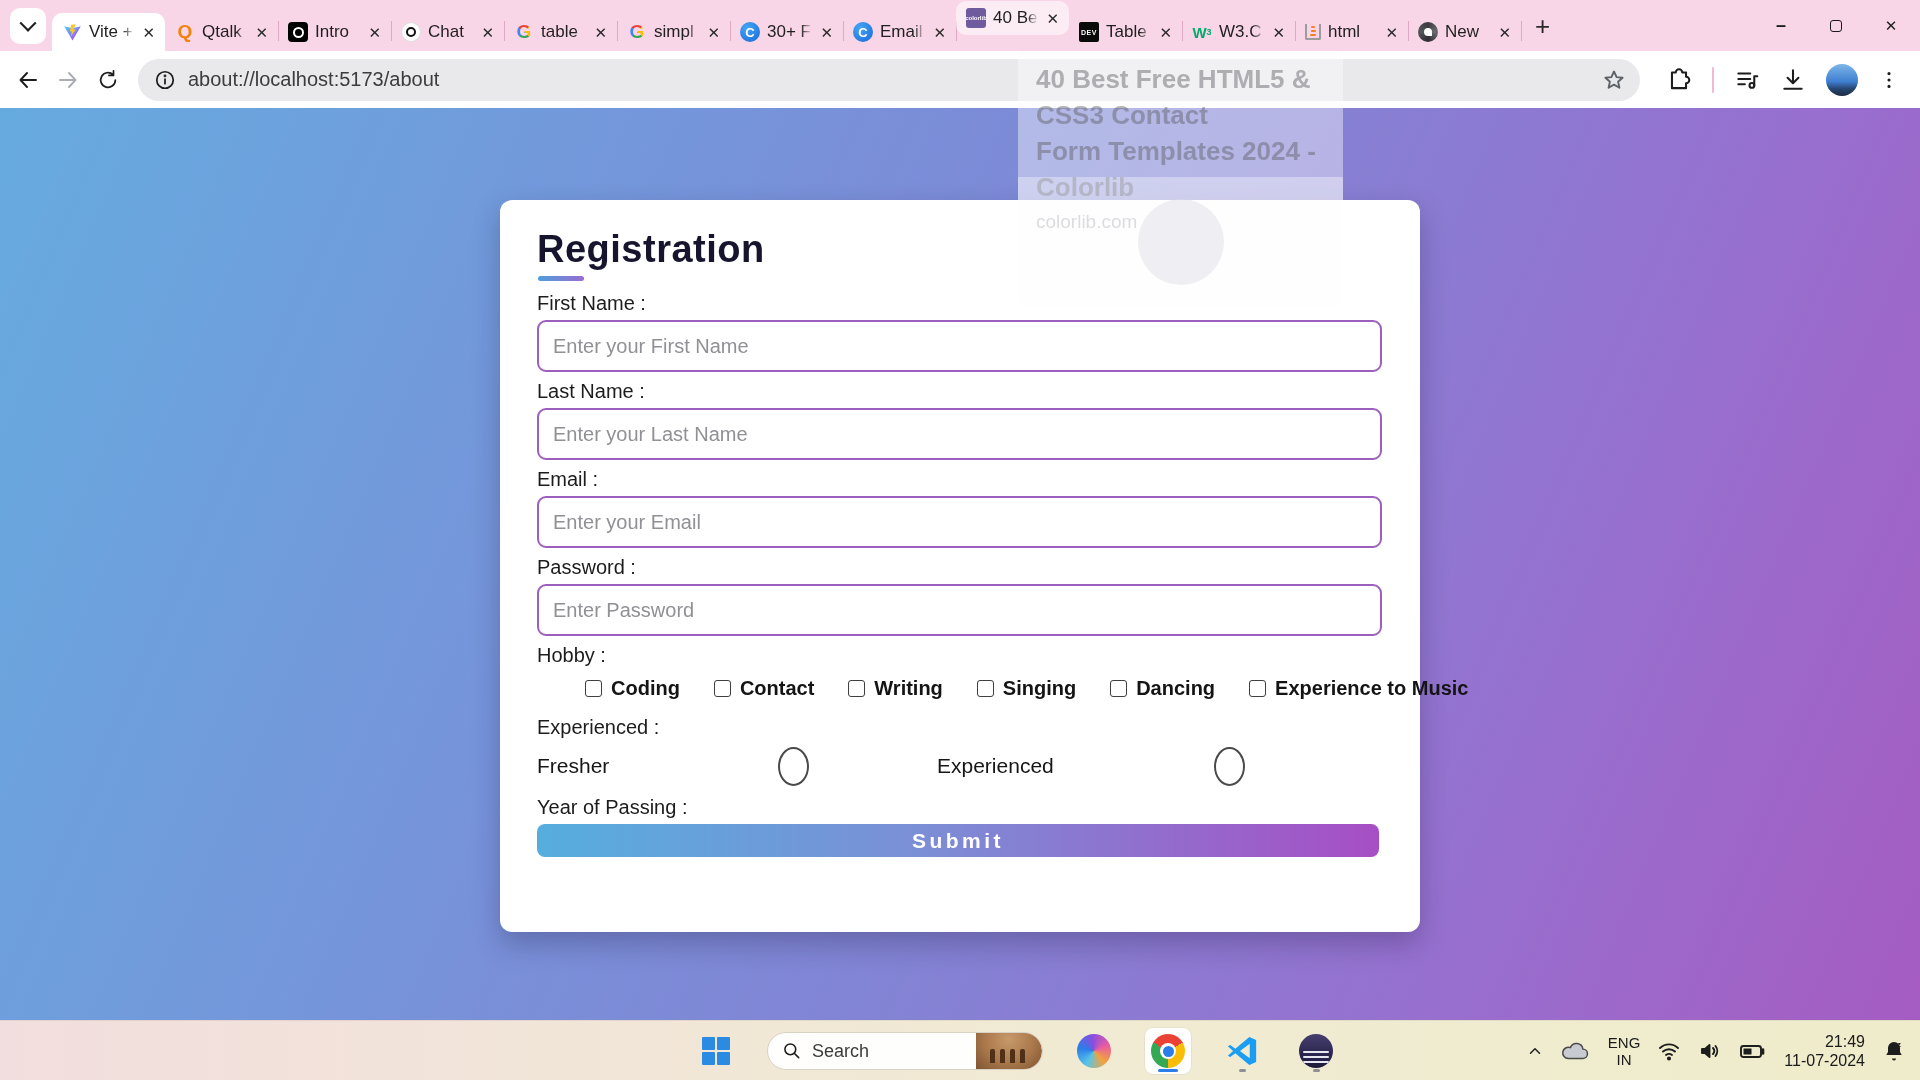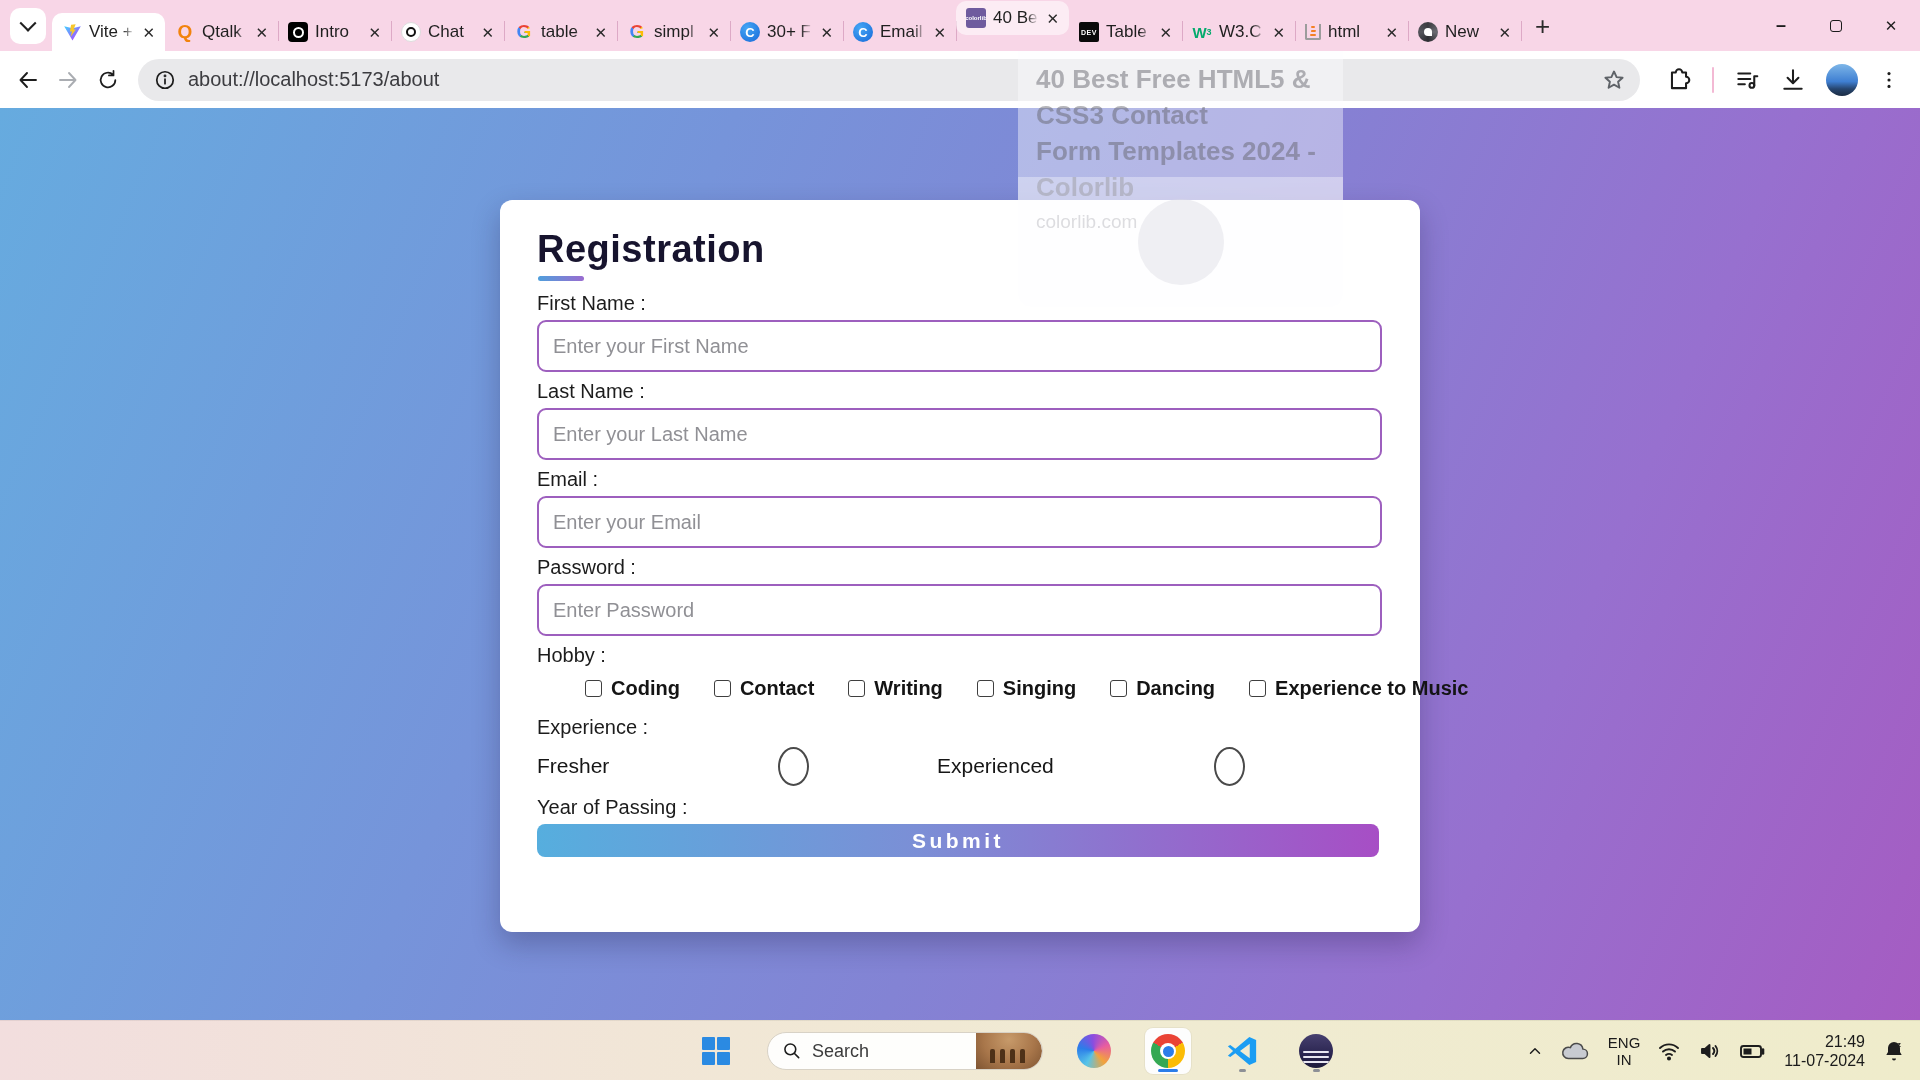--- a/index.html
+++ b/index.html
@@ -299,21 +299,21 @@
         <div class="cb-item">
           <span class="cb-box"></span>
           <span class="cb-text">Dancing</span>
         </div>
         <div class="cb-item">
           <span class="cb-box"></span>
           <span class="cb-text">Experience to Music</span>
         </div>
       </div>
 
-    <div class="f-label">Experience :</div>
+    <div class="f-label">Experienced :</div>
     <div class="radio-row">
       <div class="rgroup rg1">
         <span class="r-text">Fresher</span>
         <span class="radio"></span>
       </div>
       <div class="rgroup rg2">
         <span class="r-text">Experienced</span>
         <span class="radio"></span>
       </div>
     </div>

